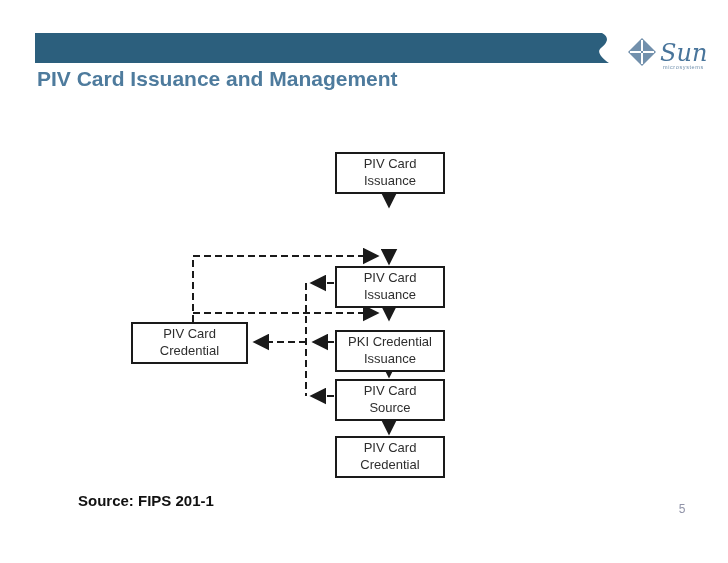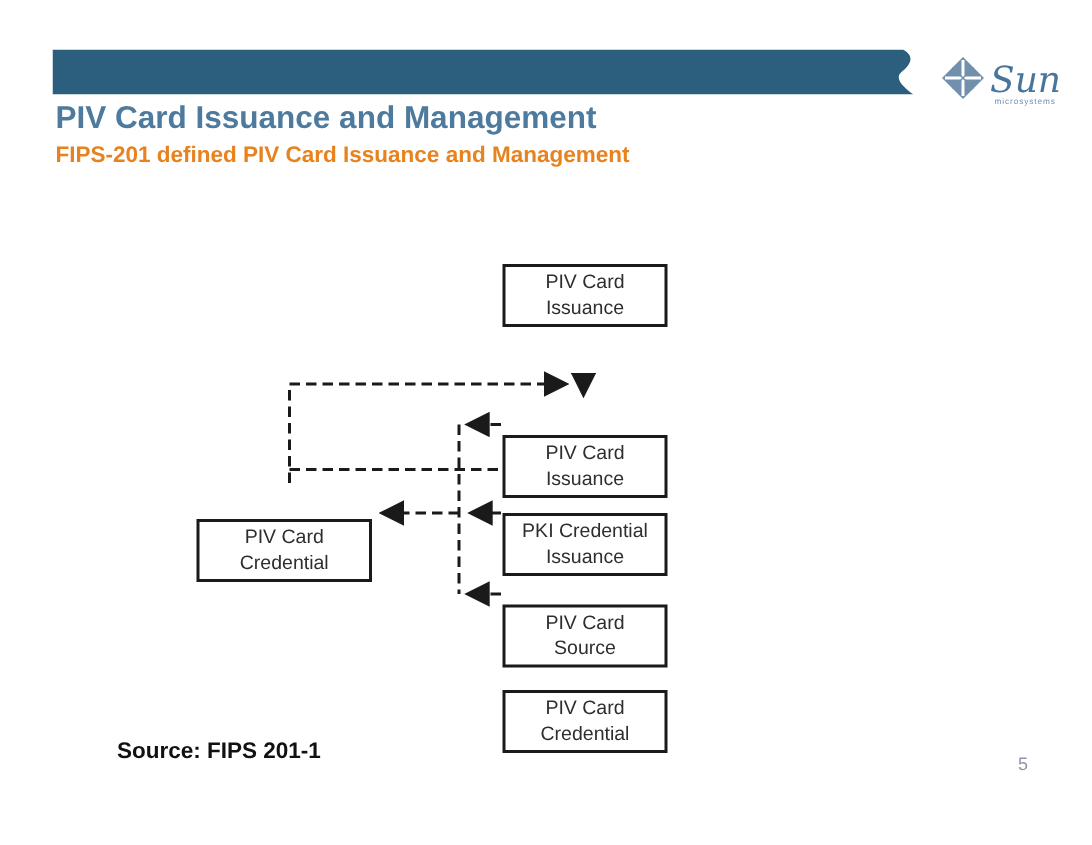--- a/index.html
+++ b/index.html
@@ -62,26 +62,25 @@
     background: #ffffff;
     border: 2px solid #1A1A1A;
     display: flex;
     flex-direction: column;
     align-items: center;
     justify-content: center;
     font-size: 13px;
     line-height: 1.3;
     color: #2E2E2E;
     text-align: center;
-    margin-top: 24px;
   }
   .n-request     { left: 335px; top: 152px; width: 110px; height: 42px; }
   .n-identity    { left: 335px; top: 209px; width: 110px; height: 42px; }
   .n-issuance    { left: 335px; top: 266px; width: 110px; height: 42px; }
-  .n-pki         { left: 335px; top: 318px; width: 110px; height: 42px; }
+  .n-pki         { left: 335px; top: 330px; width: 110px; height: 42px; }
   .n-usage       { left: 335px; top: 379px; width: 110px; height: 42px; }
   .n-termination { left: 335px; top: 436px; width: 110px; height: 42px; }
   .n-maintenance { left: 131px; top: 322px; width: 117px; height: 42px; }
 
   
   .source-label {
     position: absolute;
     left: 78px;
     top: 492px;
     font-size: 15px;
@@ -115,21 +114,20 @@
         <line x1="14" y1="22" x2="38" y2="22" stroke="#ffffff" stroke-width="2"></line>
         <line x1="19" y1="15" x2="33" y2="29" stroke="#7290AC" stroke-width="1"></line>
         <line x1="33" y1="15" x2="19" y2="29" stroke="#7290AC" stroke-width="1"></line>
       </g>
       <text x="44" y="31" font-family="DejaVu Serif, serif" font-style="italic" font-size="24" fill="#49759B">Sun</text>
       <text x="47" y="39" font-family="Liberation Sans, sans-serif" font-size="5.5" letter-spacing="0.6" fill="#6F8FAC">microsystems</text>
     </svg>
   </div>
 
   <div class="slide-title">PIV Card Issuance and Management</div>
-  <div class="slide-subtitle">FIPS-201 defined PIV Card Issuance and Management</div>
 
   <svg class="connector-layer" viewBox="0 0 728 563" aria-hidden="true">
     <defs>
       <marker id="ah" viewBox="0 0 10 10" refX="8.5" refY="5" markerWidth="8.5" markerHeight="8.5" orient="auto-start-reverse">
         <path d="M0,0 L10,5 L0,10 z" fill="#1A1A1A"></path>
       </marker>
     </defs>
     <g stroke="#1A1A1A" stroke-width="2" fill="none">
 
       <line x1="389" y1="194" x2="389" y2="206" marker-end="url(#ah)"></line>

